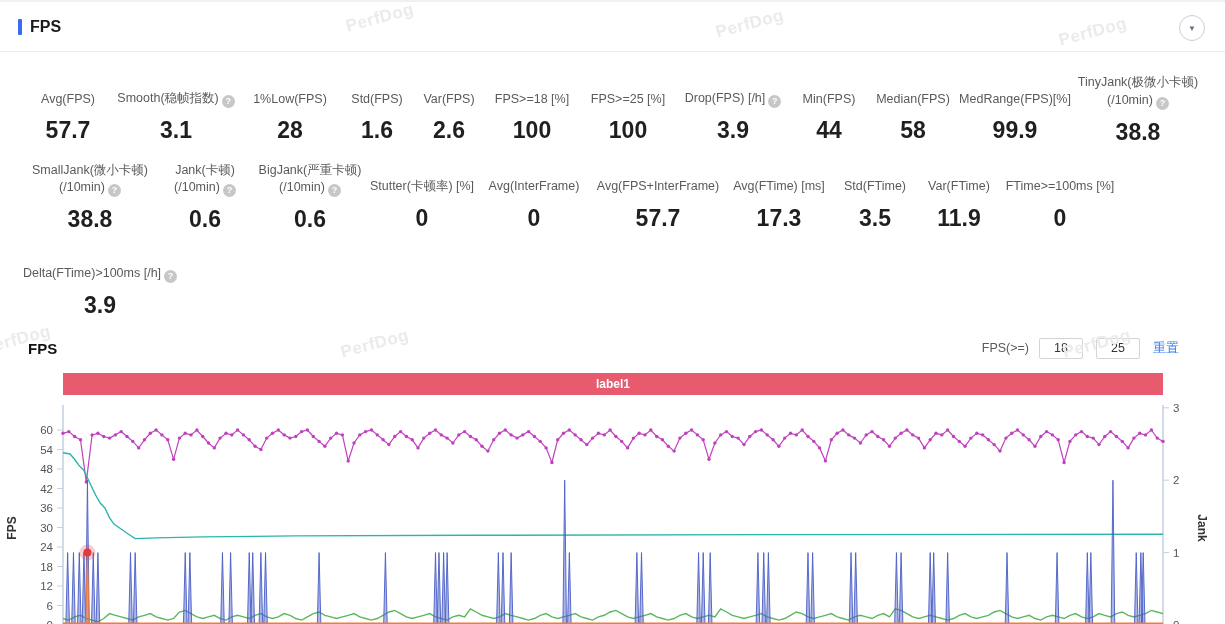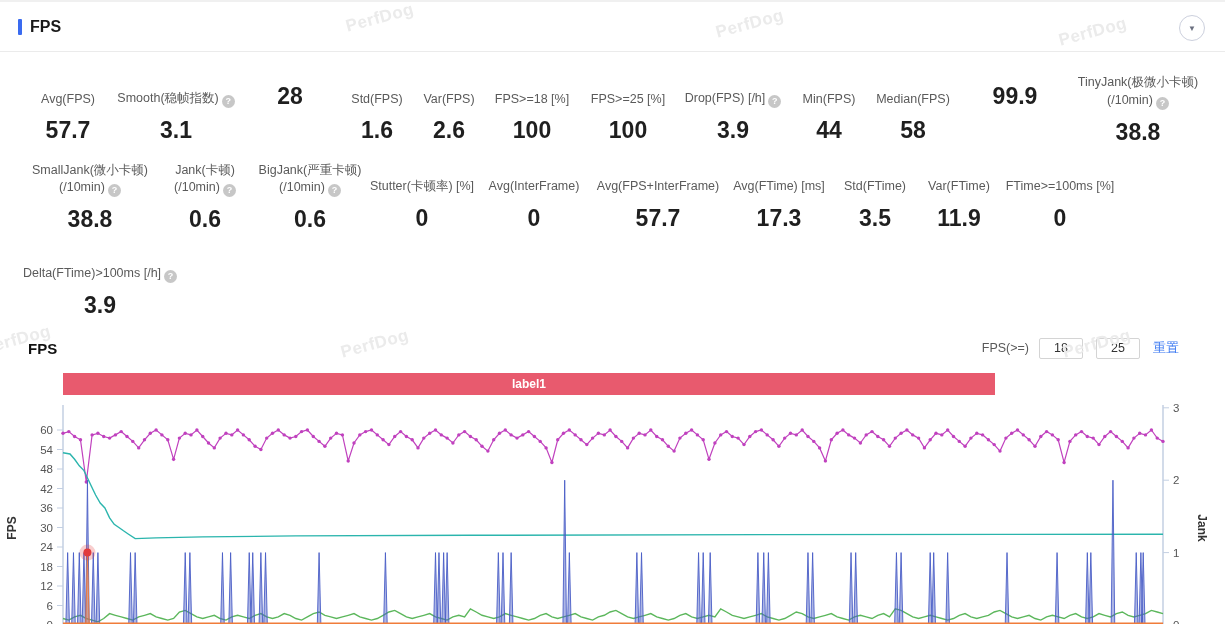--- a/index.html
+++ b/index.html
@@ -24,21 +24,21 @@
     text-align:center; margin-left:3px; vertical-align:-2px; cursor:pointer; }
   .m-value { font-size:23px; font-weight:bold; color:#1f1f1f; margin-top:9px; }
   .chart-head { display:flex; align-items:center; margin-top:4px; padding:0 28px; position:relative; height:26px; }
   .chart-title { font-size:15px; font-weight:bold; color:#111; }
   .chart-controls { position:absolute; right:46px; display:flex; align-items:center; }
   .ctrl-label { font-size:12.5px; color:#5a5a5a; margin-right:10px; }
   .ctrl-input { width:44px; height:21px; border:1px solid #d4d4d4; border-radius:2px;
     text-align:center; font-size:12.5px; color:#333; margin-right:13px;
     font-family:"Liberation Sans","DejaVu Sans",sans-serif; }
   .reset-link { font-size:13px; color:#3a78f2; text-decoration:none; cursor:pointer; }
-  .label-banner { margin:12px 0 0 63px; width:932px; height:22px; display:flex;
+  .label-banner { margin:12px 0 0 63px; width:1100px; height:22px; display:flex;
     align-items:center; justify-content:center; color:#fff; font-size:12px; font-weight:bold; }
   .chart-wrap { margin-top:6px; }
   .watermark { position:absolute; color:#ebebeb; font-size:17px; font-weight:600;
     transform:rotate(-15deg); pointer-events:none; z-index:5; letter-spacing:.5px; }
 </style>
 </head>
 <body>
 
 <div class="top-strip"></div>
 
@@ -58,20 +58,23 @@
         </div>
         <div class="m-value">57.7</div>
       </div>
       <div class="metric" style="width: 128px;">
         <div class="m-label">
           <span class="lbl-line">Smooth(稳帧指数)<span class="help-icon">?</span></span>
         </div>
         <div class="m-value">3.1</div>
       </div>
       <div class="metric" style="width: 100px;">
+        <div class="m-label">
+          <span class="lbl-line">1%Low(FPS)</span>
+        </div>
         <div class="m-value">28</div>
       </div>
       <div class="metric" style="width: 74px;">
         <div class="m-label">
           <span class="lbl-line">Std(FPS)</span>
         </div>
         <div class="m-value">1.6</div>
       </div>
       <div class="metric" style="width: 70px;">
         <div class="m-label">
@@ -103,20 +106,23 @@
         </div>
         <div class="m-value">44</div>
       </div>
       <div class="metric" style="width: 90px;">
         <div class="m-label">
           <span class="lbl-line">Median(FPS)</span>
         </div>
         <div class="m-value">58</div>
       </div>
       <div class="metric" style="width: 114px;">
+        <div class="m-label">
+          <span class="lbl-line">MedRange(FPS)[%]</span>
+        </div>
         <div class="m-value">99.9</div>
       </div>
       <div class="metric" style="width: 132px;">
         <div class="m-label">
           <span class="lbl-line">TinyJank(极微小卡顿)</span>
           <span class="lbl-line">(/10min)<span class="help-icon">?</span></span>
         </div>
         <div class="m-value">38.8</div>
       </div>
     </div>

